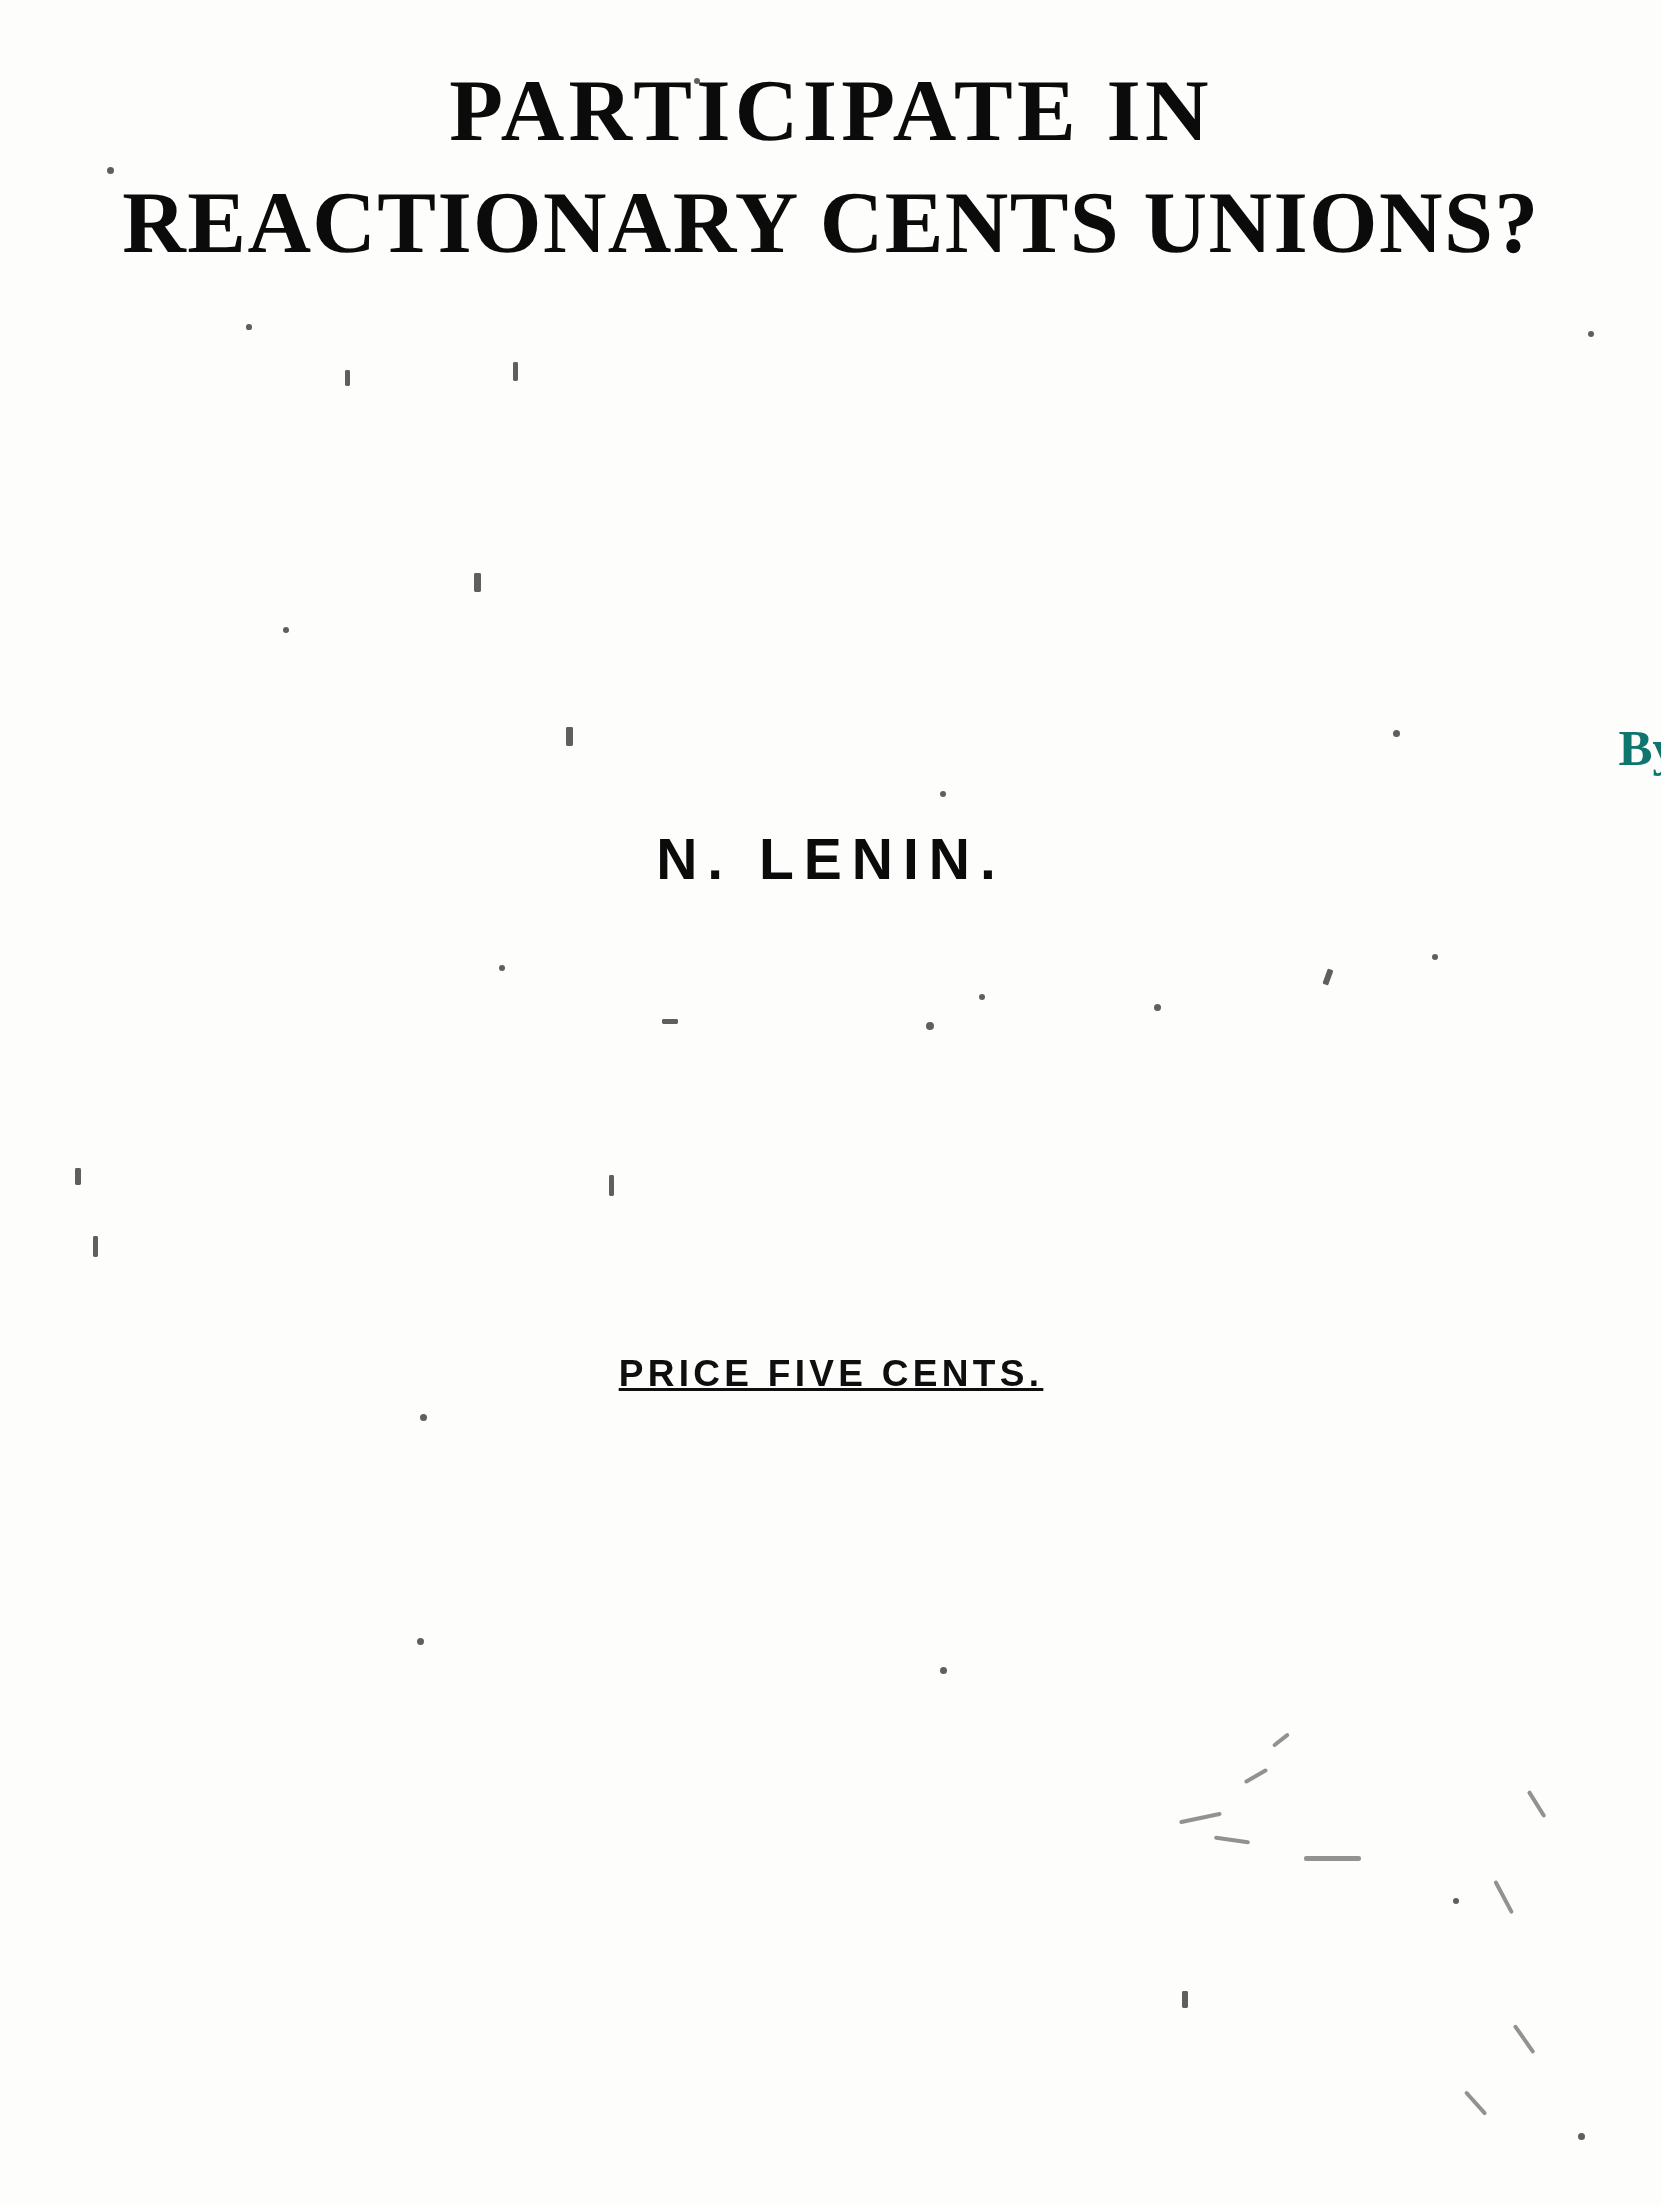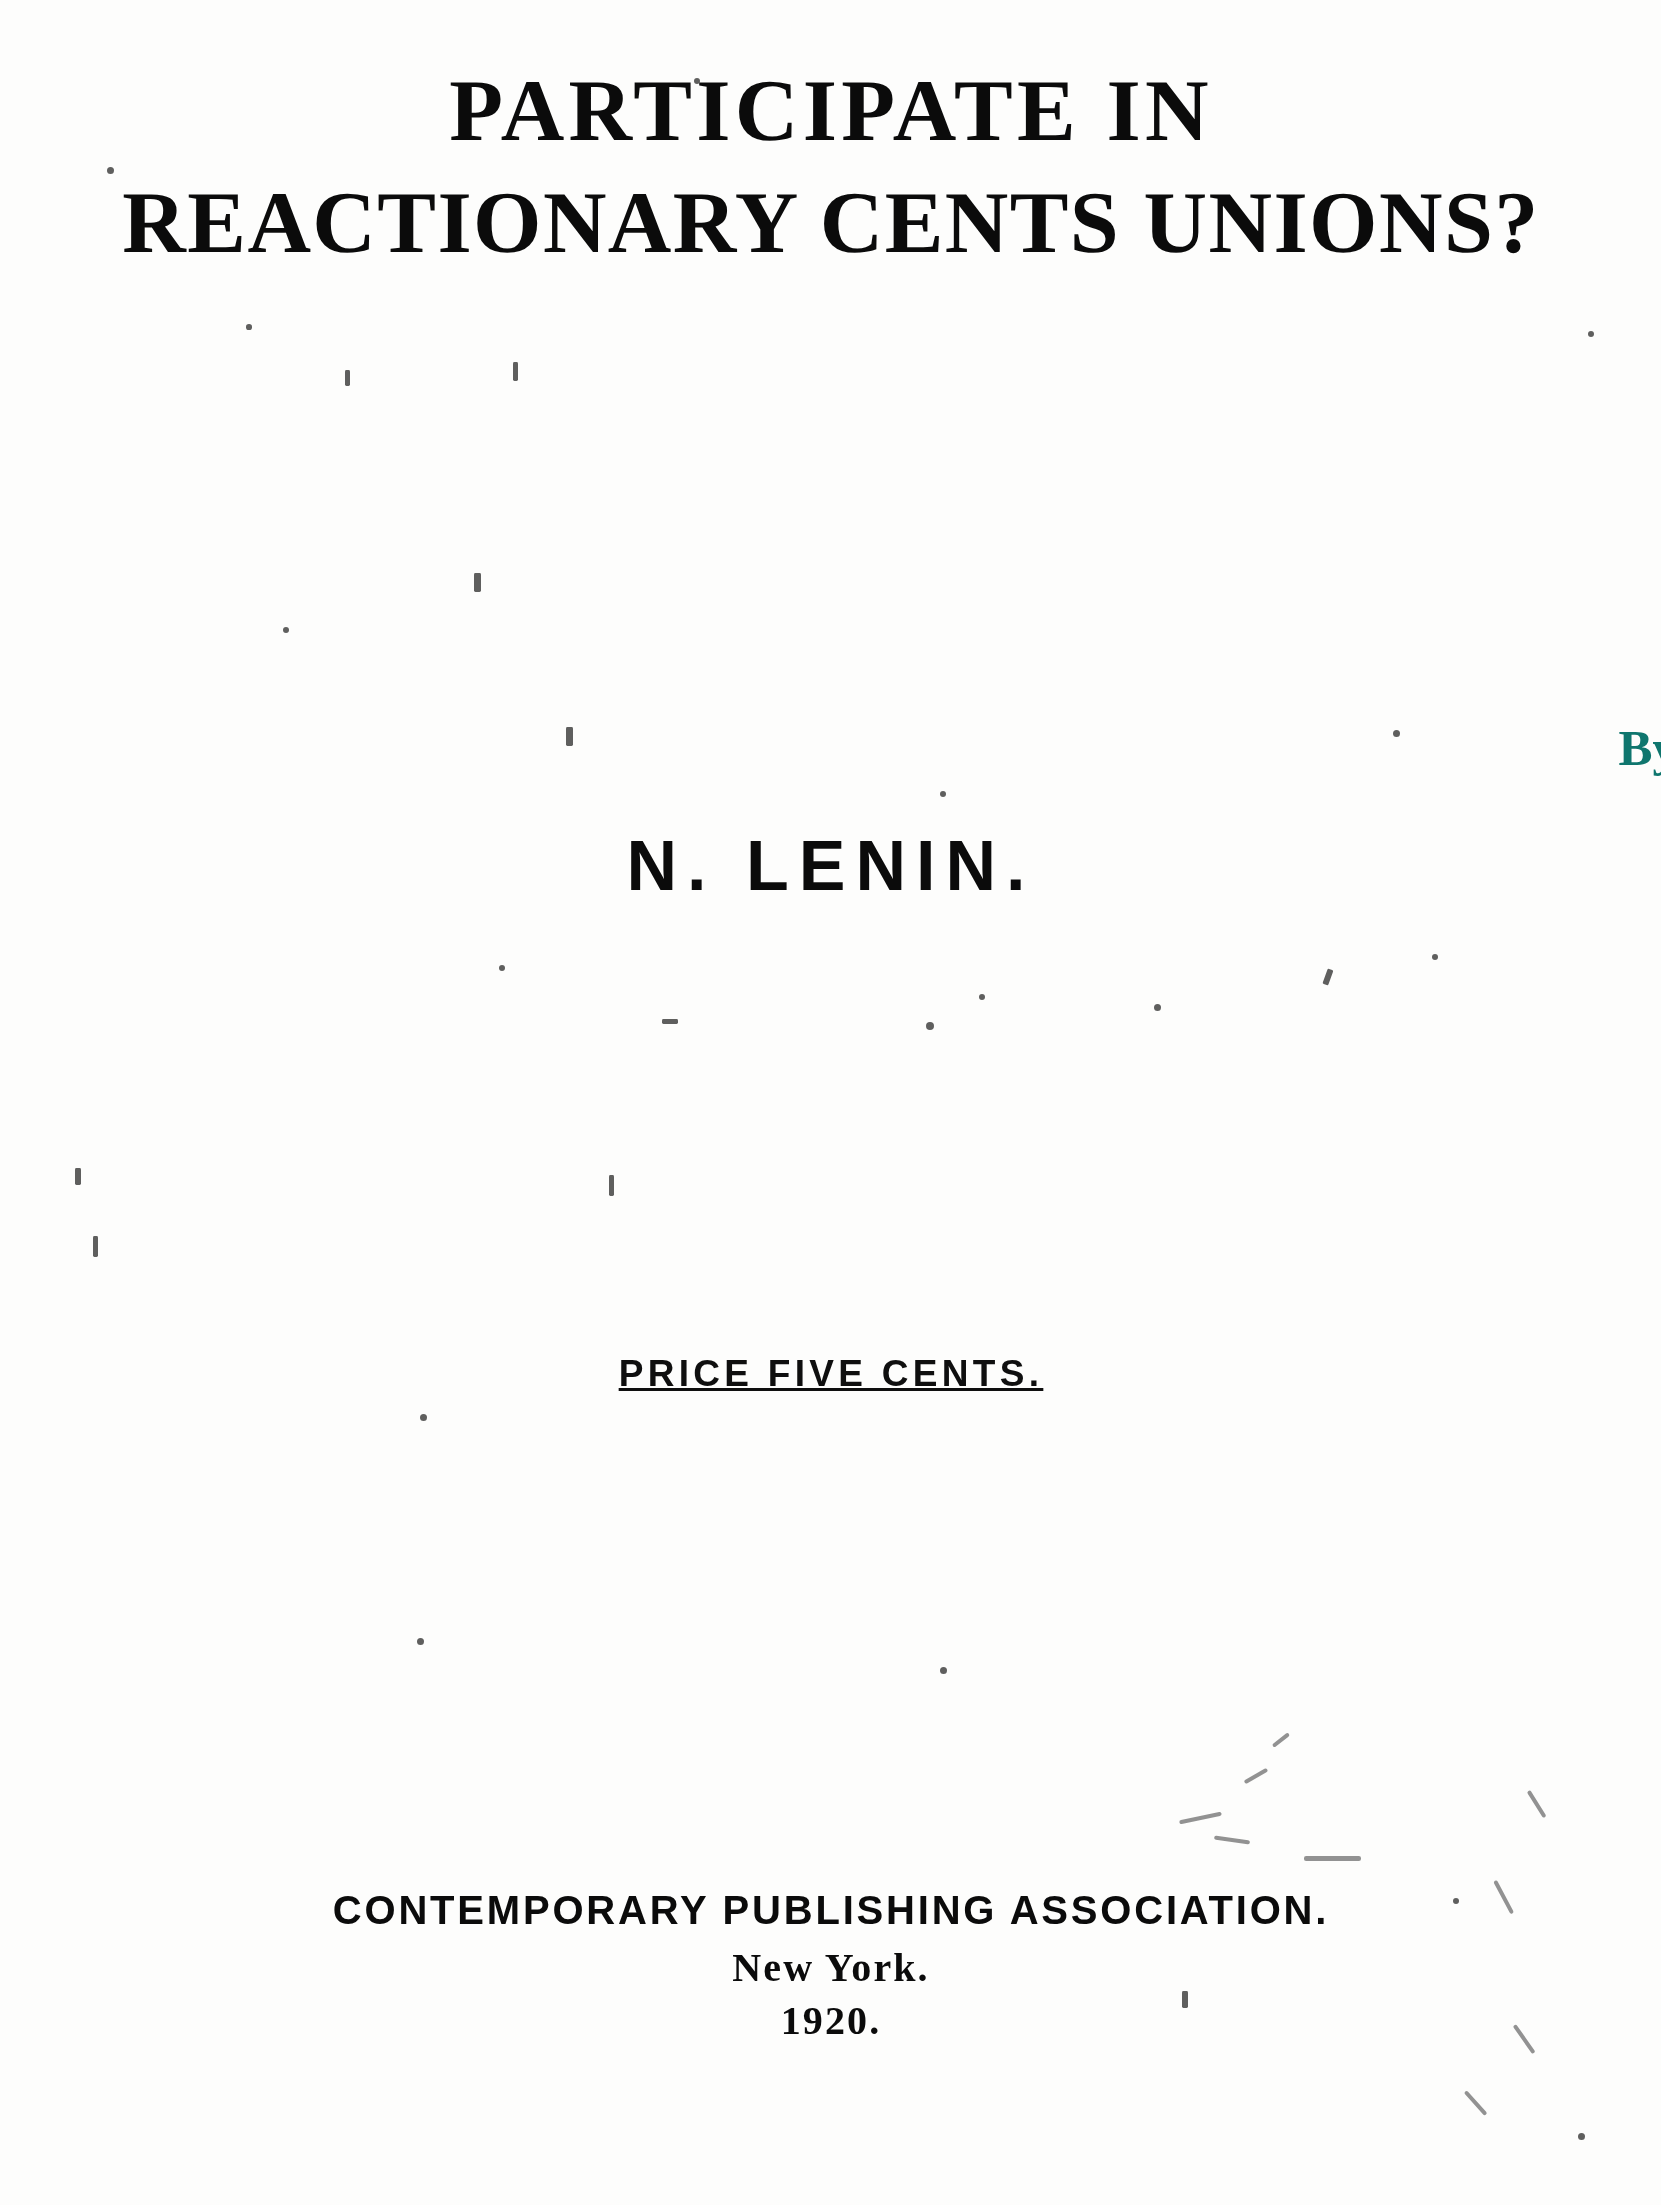--- a/index.html
+++ b/index.html
@@ -66,21 +66,21 @@
     color: #0f766e;
   }
   .byline-author {
     position: absolute;
     top: 826px;
     left: 0;
     width: 100%;
     text-align: center;
     font-family: "Liberation Sans", sans-serif;
     font-weight: bold;
-    font-size: 70px;
+    font-size: 57px;
     letter-spacing: 10px;
     color: #0b0b0b;
   }
 
   
   .price-line {
     position: absolute;
     top: 1353px;
     left: 0;
     width: 100%;
@@ -148,25 +148,20 @@
   <div class="title-block">
     <div class="title-line title-line-2">PARTICIPATE IN</div>
     <div class="title-line title-line-3">REACTIONARY CENTS UNIONS?</div>
   </div>
 
   <div class="byline-by">By</div>
   <div class="byline-author">N. LENIN.</div>
 
   <div class="price-line">PRICE FIVE CENTS.</div>
 
-  <div class="imprint">
-    <div class="imprint-publisher">CONTEMPORARY PUBLISHING ASSOCIATION.</div>
-    <div class="imprint-city">New York.</div>
-    <div class="imprint-year">1920.</div>
-  </div>
 
   <div class="speck" style="left:107px;top:167px;width:7.1px;height:7.1px;"></div>
   <div class="speck" style="left:694px;top:78px;width:6.4px;height:6.4px;"></div>
   <div class="speck" style="left:246px;top:324px;width:5.7px;height:5.7px;"></div>
   <div class="speck" style="left:345px;top:370px;width:5px;height:15.7px;border-radius:1.4px;"></div>
   <div class="speck" style="left:513px;top:362px;width:5px;height:18.5px;border-radius:1.4px;"></div>
   <div class="speck" style="left:1588px;top:331px;width:6.4px;height:6.4px;"></div>
   <div class="speck" style="left:474px;top:573px;width:7.1px;height:18.5px;border-radius:1.4px;"></div>
   <div class="speck" style="left:283px;top:627px;width:6.4px;height:6.4px;"></div>
   <div class="speck" style="left:566px;top:727px;width:7.1px;height:18.5px;border-radius:1.4px;"></div>

